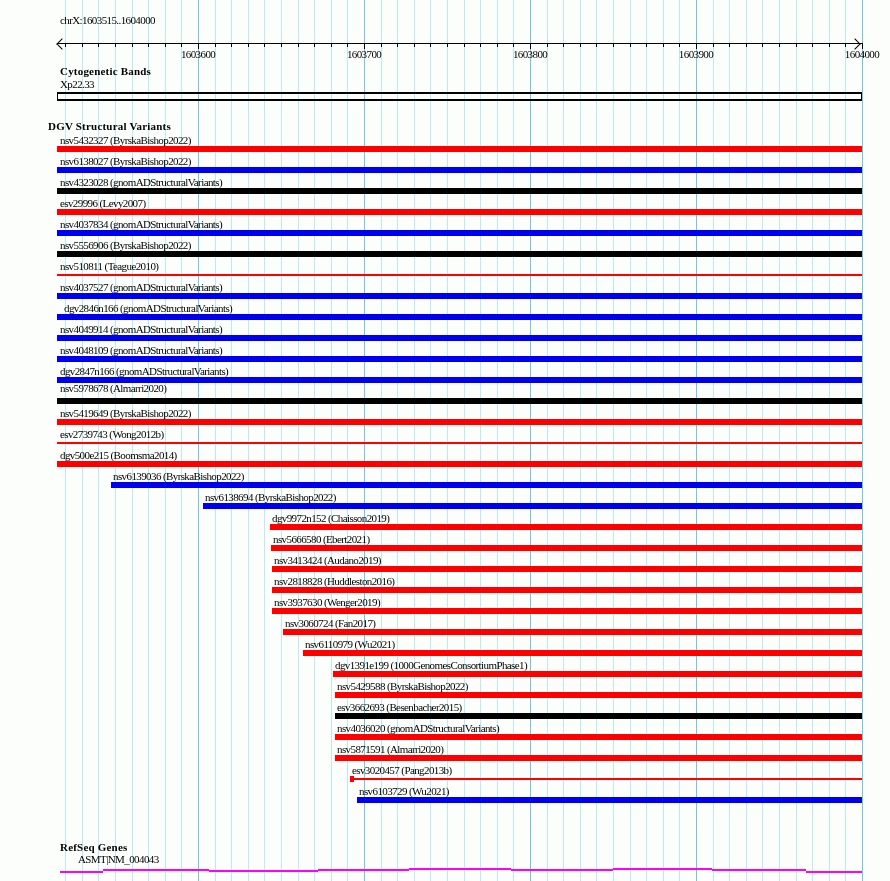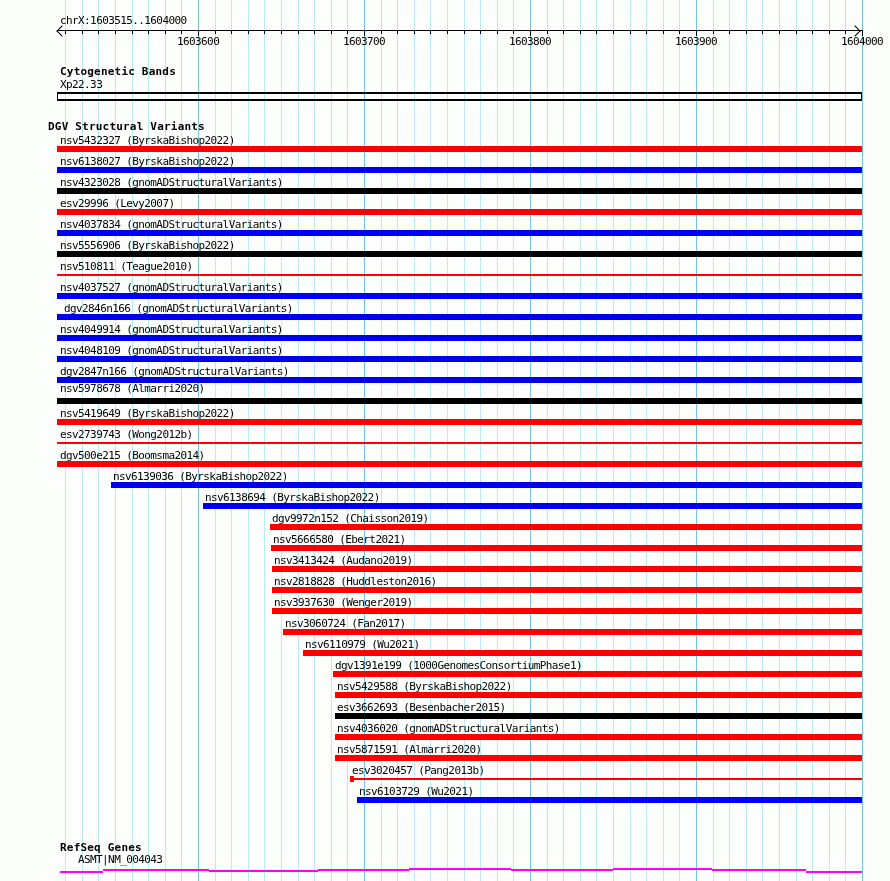--- a/index.html
+++ b/index.html
@@ -1,21 +1,21 @@
 <!DOCTYPE html>
 <html><head>
 <meta charset="utf-8">
 <style>
   html,body{margin:0;padding:0;}
   body{
     width:890px;height:881px;position:relative;overflow:hidden;
     background:#fcfefc;color:#000;
     font-family:"DejaVu Sans Mono","Liberation Mono",monospace;
   }
-  .abs{position:absolute;}
+  .abs{position:absolute;font-family:Liberation Serif, serif;}
   .txt{position:absolute;font-size:11px;line-height:11px;letter-spacing:-0.6px;white-space:nowrap;}
   .section-title{font-weight:bold;letter-spacing:0.2px;}
   .gline{position:absolute;top:0;height:881px;width:1px;}
   .tick{position:absolute;width:1px;background:#000;}
   .bar{position:absolute;}
   .chev{position:absolute;width:7px;height:7px;border-left:1px solid #000;border-top:1px solid #000;background:transparent;}
   .chev.left{transform:rotate(-45deg);}
   .chev.right{transform:rotate(135deg);}
   .ruler-line{position:absolute;height:1px;background:#000;}
   .band-rect{
@@ -77,21 +77,21 @@
     <div class="gline" style="left: 812.206px; background: rgb(189, 233, 242);"></div>
     <div class="gline" style="left: 828.804px; background: rgb(189, 233, 242);"></div>
     <div class="gline" style="left: 845.402px; background: rgb(189, 233, 242);"></div>
     <div class="gline" style="left: 862px; background: rgb(116, 198, 220);"></div>
   </div>
 
 <div class="abs" style="left:0;top:0;width:890px;height:881px;">
 
   <div class="txt" style="left:60px;top:15px;">chrX:1603515..1604000</div>
 
-  <div class="abs" id="ruler" style="left:0;top:0;width:802px;height:50px;">
+  <div class="abs" id="ruler" style="left:0;top:13px;width:802px;height:50px;">
     <div class="ruler-line" style="left:57px;top:30px;width:806px;"></div>
     <div class="chev left" style="left:58px;top:27px;"></div>
     <div class="chev right" style="left:851px;top:27px;"></div>
   <div class="tick" style="left: 65.299px; top: 30px; height: 4px;"></div>
       <div class="tick" style="left: 81.8969px; top: 30px; height: 4px;"></div>
       <div class="tick" style="left: 98.4948px; top: 30px; height: 4px;"></div>
       <div class="tick" style="left: 115.093px; top: 30px; height: 4px;"></div>
       <div class="tick" style="left: 131.691px; top: 30px; height: 4px;"></div>
       <div class="tick" style="left: 148.289px; top: 30px; height: 4px;"></div>
       <div class="tick" style="left: 164.887px; top: 30px; height: 4px;"></div>

